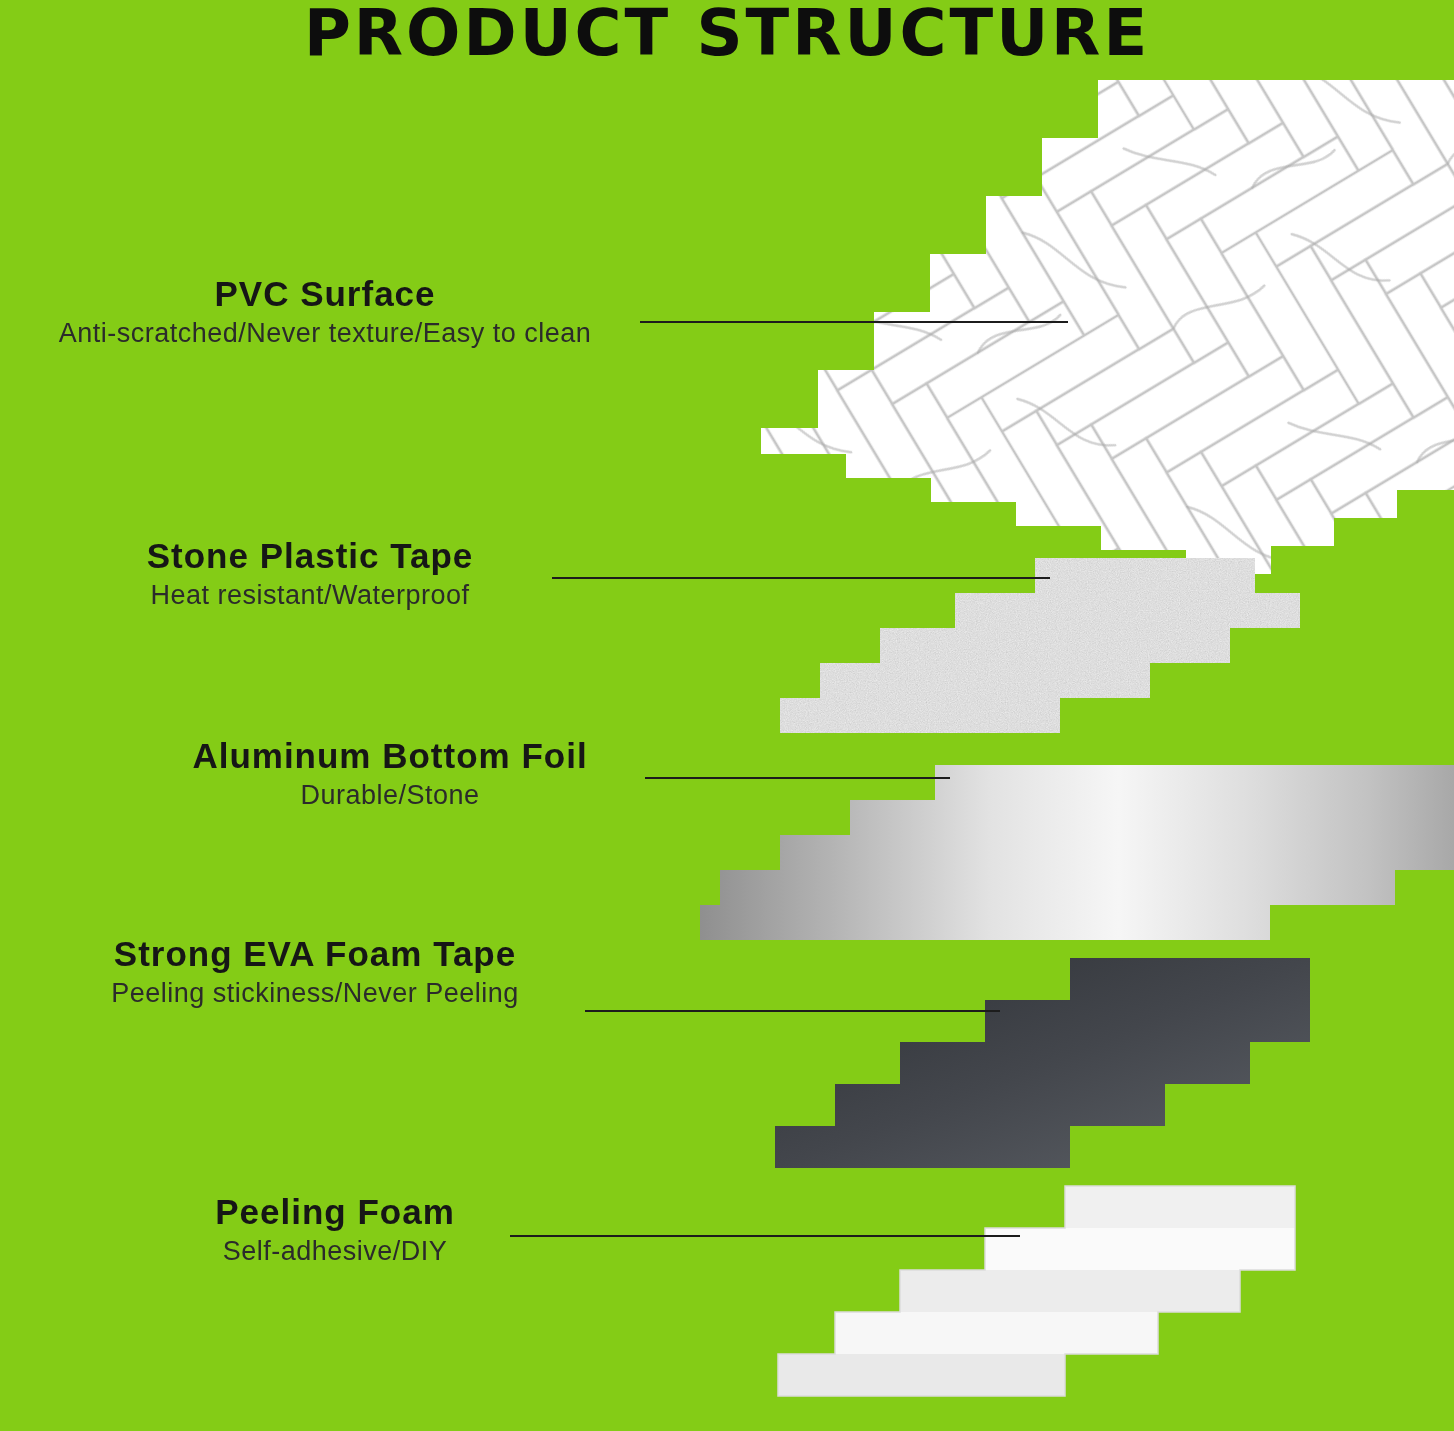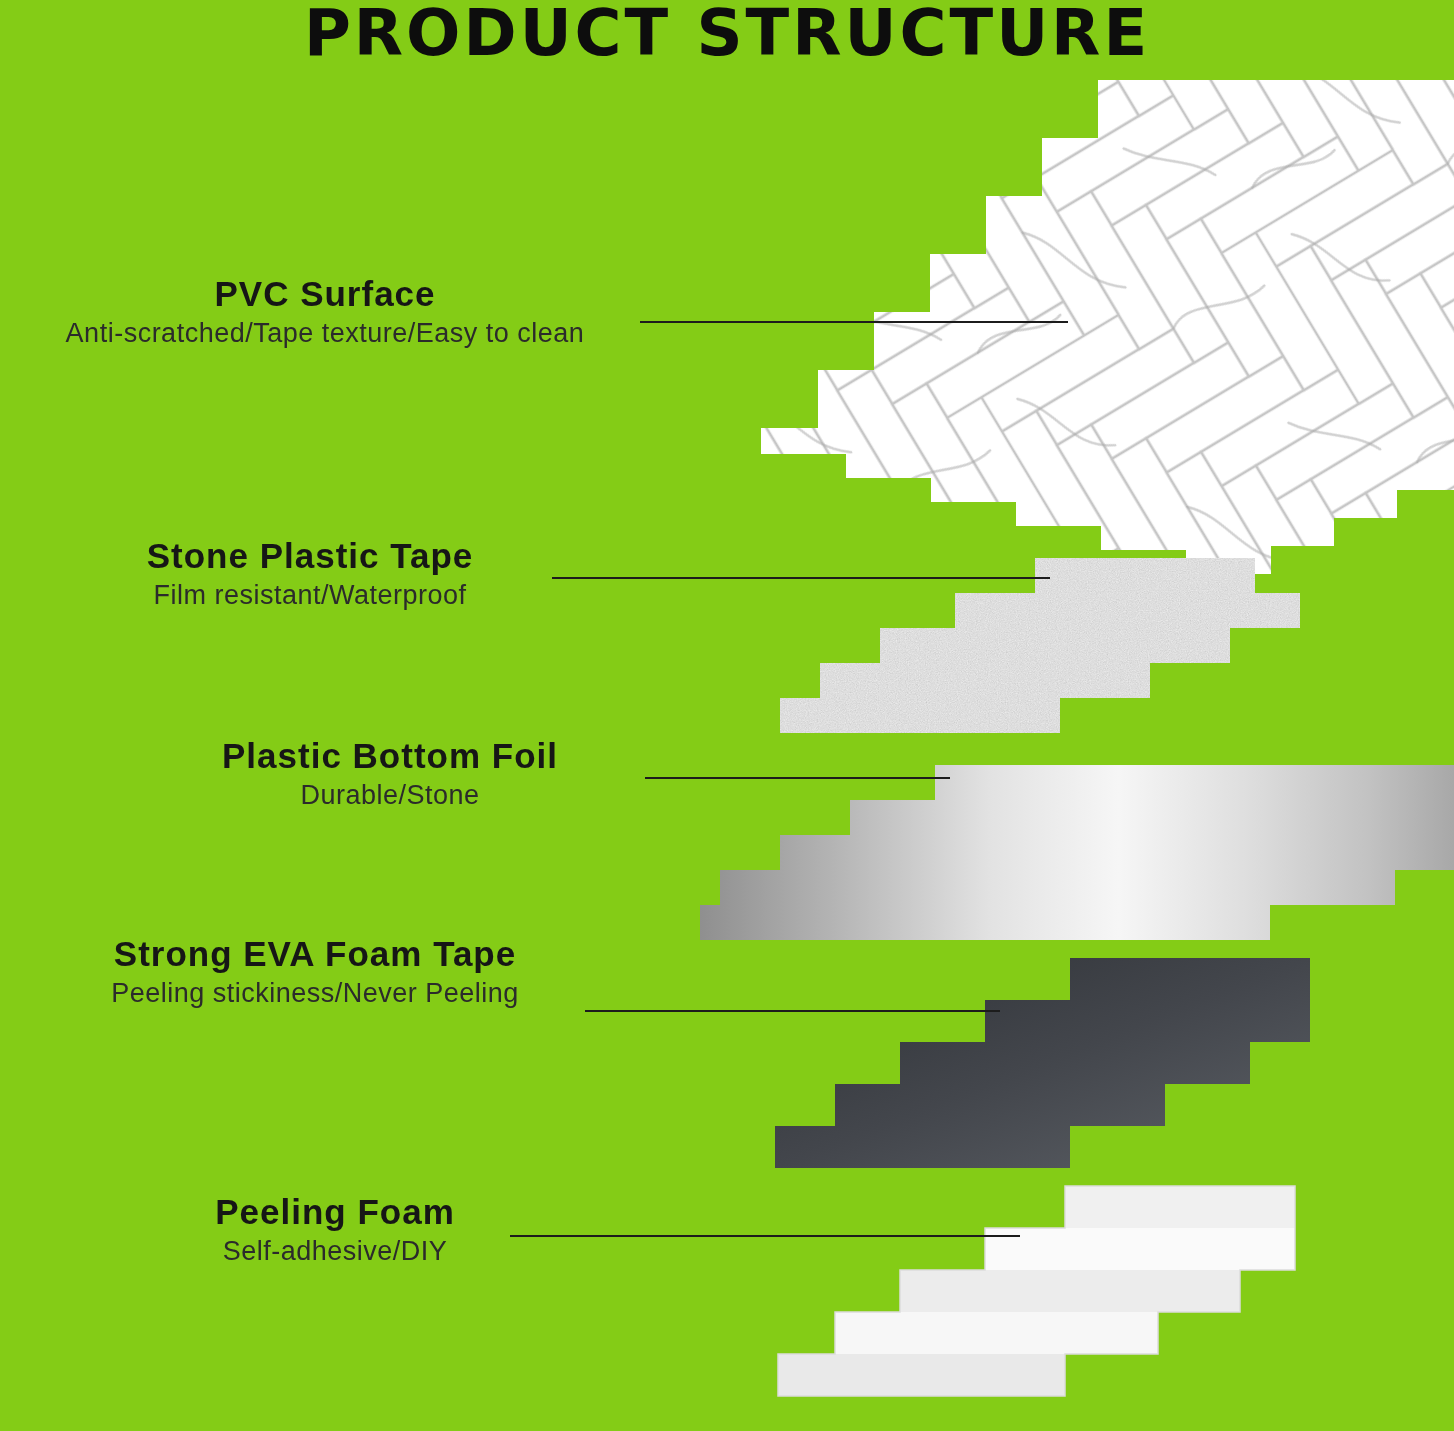--- a/index.html
+++ b/index.html
@@ -162,30 +162,30 @@
       <line x1="645" y1="778" x2="950" y2="778"></line>
       <line x1="585" y1="1011" x2="1000" y2="1011"></line>
       <line x1="510" y1="1236" x2="1020" y2="1236"></line>
     </g>
   </svg>
 
   <h1 class="page-title">PRODUCT STRUCTURE</h1>
 
   <div class="label label-pvc">
     <div class="label-title">PVC Surface</div>
-    <div class="label-desc">Anti-scratched/Tape texture/Easy to clean</div>
+    <div class="label-desc">Anti-scratched/Never texture/Easy to clean</div>
   </div>
 
   <div class="label label-core">
     <div class="label-title">Stone Plastic Tape</div>
-    <div class="label-desc">Film resistant/Waterproof</div>
+    <div class="label-desc">Heat resistant/Waterproof</div>
   </div>
 
   <div class="label label-foil">
-    <div class="label-title">Plastic Bottom Foil</div>
+    <div class="label-title">Aluminum Bottom Foil</div>
     <div class="label-desc">Durable/Stone</div>
   </div>
 
   <div class="label label-foam">
     <div class="label-title">Strong EVA Foam Tape</div>
     <div class="label-desc">Peeling stickiness/Never Peeling</div>
   </div>
 
   <div class="label label-film">
     <div class="label-title">Peeling Foam</div>

